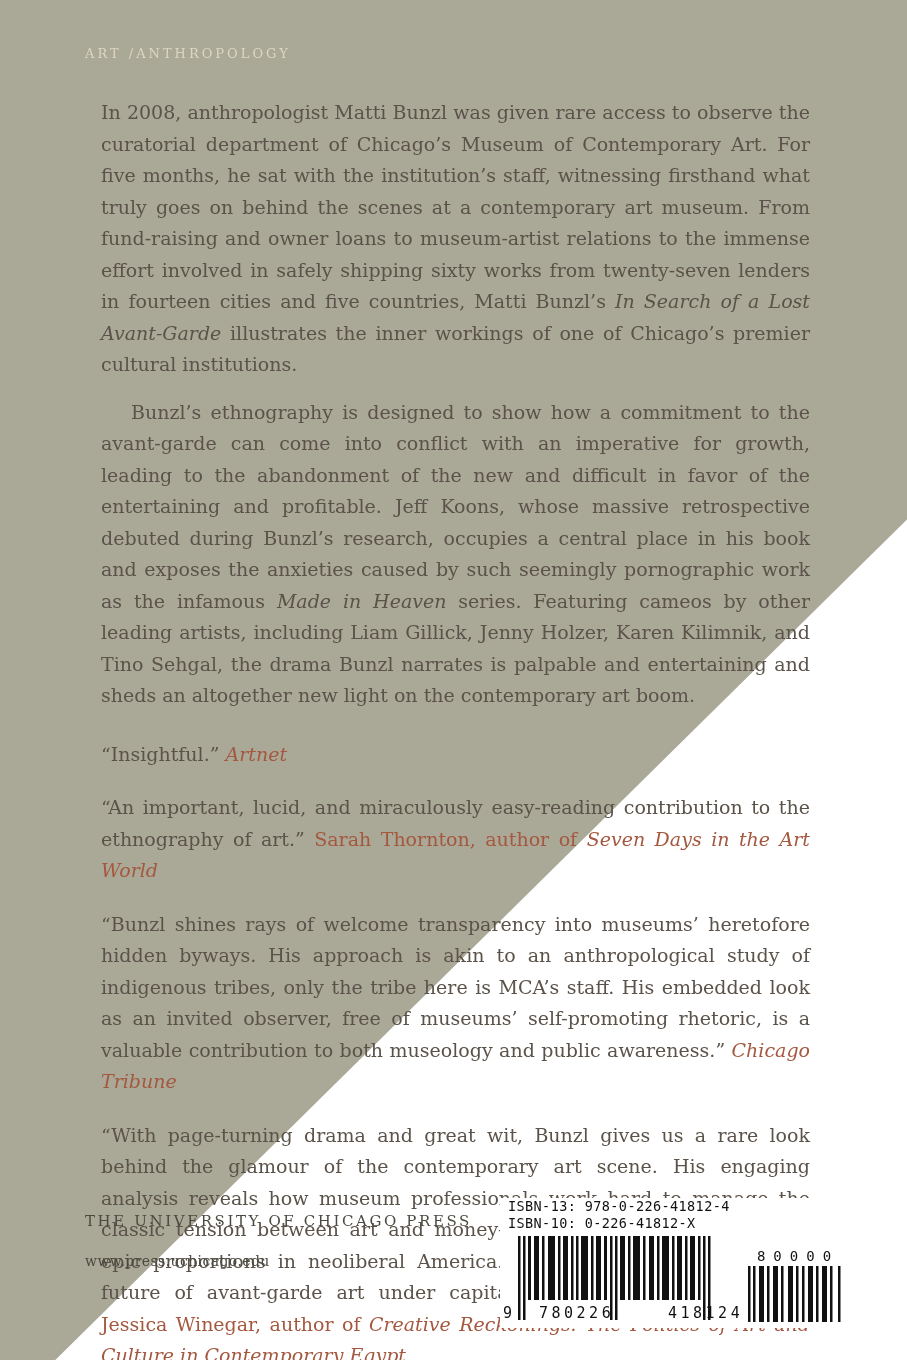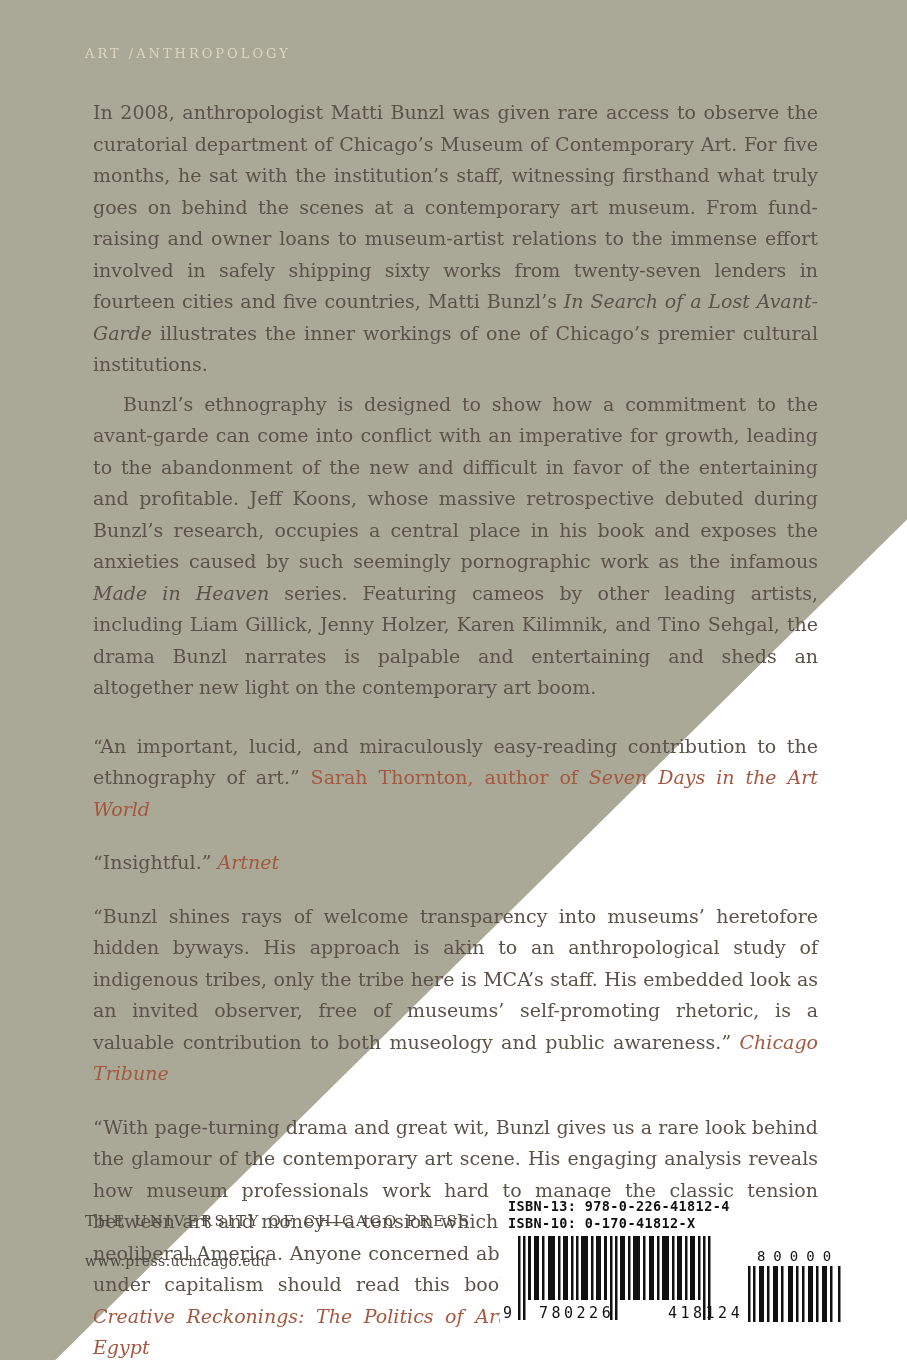--- a/index.html
+++ b/index.html
@@ -41,21 +41,21 @@
   }
   .category {
     font-size: 13px;
     letter-spacing: 3px;
     color: var(--label);
     margin-bottom: 36px;
   }
   p.body, p.quote, p.bio-line {
     font-size: 19px;
     line-height: 31.5px;
-    margin: 8px;
+    margin: 16px;
     text-align: justify;
   }
   p.indent { text-indent: 30px; }
   p.mb-gap { margin-bottom: 27px; }
   p.mb-small { margin-bottom: 22px; }
   p.bio-line { margin-top: 30px; text-align: left; }
   .seg-plain { }
   .seg-italic { font-style: italic; }
   .seg-red { color: var(--accent); }
   .seg-red-italic { color: var(--accent); font-style: italic; }
@@ -82,21 +82,21 @@
     top: 1198px;
     width: 400px;
     height: 130px;
     z-index: 3;
     background: var(--white);
     color: var(--ink);
   }
   .isbn-line {
     font-family: "DejaVu Sans Mono", monospace;
     font-size: 13.5px;
-    font-weight: bold;
+    font-weight: normal;
     letter-spacing: 0.4px;
     line-height: 17px;
     padding-left: 8px;
   }
   .ean13 {
     position: absolute;
     left: 18px;
     top: 38px;
     width: 200px;
     height: 90px;
@@ -137,36 +137,36 @@
 <div class="page">
 
   <div class="diagonal"></div>
 
   <div class="content">
     <div class="category">ART /ANTHROPOLOGY</div>
 
     <p class="body"><span class="seg-plain">In 2008, anthropologist Matti Bunzl was given rare access to observe the curatorial department of Chicago’s Museum of Contemporary Art. For five months, he sat with the institution’s staff, witnessing firsthand what truly goes on behind the scenes at a contemporary art museum. From fund-raising and owner loans to museum-artist relations to the immense effort involved in safely shipping sixty works from twenty-seven lenders in fourteen cities and five countries, Matti Bunzl’s </span><span class="seg-italic">In Search of a Lost Avant-Garde</span><span class="seg-plain"> illustrates the inner workings of one of Chicago’s premier cultural institutions.</span></p>
     <p class="body indent mb-gap"><span class="seg-plain">Bunzl’s ethnography is designed to show how a commitment to the avant-garde can come into conflict with an imperative for growth, leading to the abandonment of the new and difficult in favor of the entertaining and profitable. Jeff Koons, whose massive retrospective debuted during Bunzl’s research, occupies a central place in his book and exposes the anxieties caused by such seemingly pornographic work as the infamous </span><span class="seg-italic">Made in Heaven</span><span class="seg-plain"> series. Featuring cameos by other leading artists, including Liam Gillick, Jenny Holzer, Karen Kilimnik, and Tino Sehgal, the drama Bunzl narrates is palpable and entertaining and sheds an altogether new light on the contemporary art boom.</span></p>
 
+    <p class="quote mb-small"><span class="seg-plain">“Insightful.” </span><span class="seg-red-italic">Artnet</span></p>
     <p class="quote mb-small"><span class="seg-plain">“An important, lucid, and miraculously easy-reading contribution to the ethnography of art.” </span><span class="seg-red">Sarah Thornton, author of </span><span class="seg-red-italic">Seven Days in the Art World</span></p>
-    <p class="quote mb-small"><span class="seg-plain">“Insightful.” </span><span class="seg-red-italic">Artnet</span></p>
     <p class="quote mb-small"><span class="seg-plain">“Bunzl shines rays of welcome transparency into museums’ heretofore hidden byways. His approach is akin to an anthropological study of indigenous tribes, only the tribe here is MCA’s staff. His embedded look as an invited observer, free of museums’ self-promoting rhetoric, is a valuable contribution to both museology and public awareness.” </span><span class="seg-red-italic">Chicago Tribune</span></p>
     <p class="quote"><span class="seg-plain">“With page-turning drama and great wit, Bunzl gives us a rare look behind the glamour of the contemporary art scene. His engaging analysis reveals how museum professionals work hard to manage the classic tension between art and money—a tension which has reached epic proportions in neoliberal America. Anyone concerned about the future of avant-garde art under capitalism should read this book.” </span><span class="seg-red">Jessica Winegar, author of </span><span class="seg-red-italic">Creative Reckonings: The Politics of Art and Culture in Contemporary Egypt</span></p>
 
     <p class="bio-line"><span class="seg-bold">Matti Bunzl</span><span class="seg-plain"> is director of the Wien Museum in Vienna.</span></p>
   </div>
 
   <div class="footer">
     <div class="publisher">THE UNIVERSITY OF CHICAGO PRESS</div>
     <div class="website">www.press.uchicago.edu</div>
   </div>
 
   <div class="barcode-area">
     <div class="isbn-line">ISBN-13: 978-0-226-41812-4</div>
-    <div class="isbn-line">ISBN-10: 0-170-41812-X</div>
+    <div class="isbn-line">ISBN-10: 0-226-41812-X</div>
 
     <div class="ean13">
       <svg width="200" height="90" viewBox="0 0 200 90">
 
         <rect class="bar" x="0" y="0" width="2.5" height="84"></rect>
         <rect class="bar" x="5" y="0" width="2.5" height="84"></rect>
         <rect class="bar" x="92" y="0" width="2.5" height="84"></rect>
         <rect class="bar" x="97" y="0" width="2.5" height="84"></rect>
         <rect class="bar" x="185" y="0" width="2.5" height="84"></rect>
         <rect class="bar" x="190" y="0" width="2.5" height="84"></rect>

